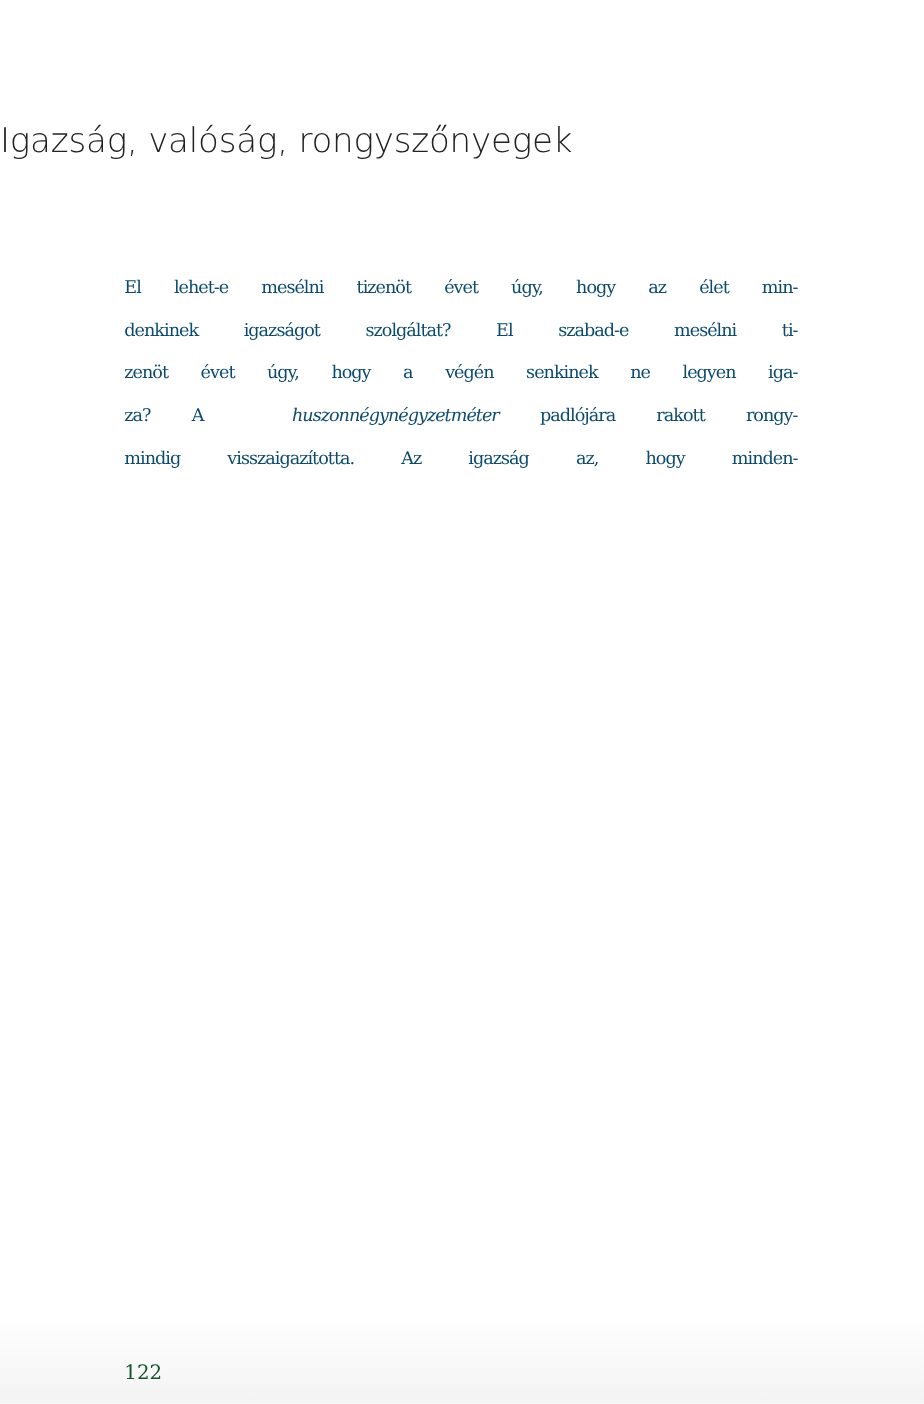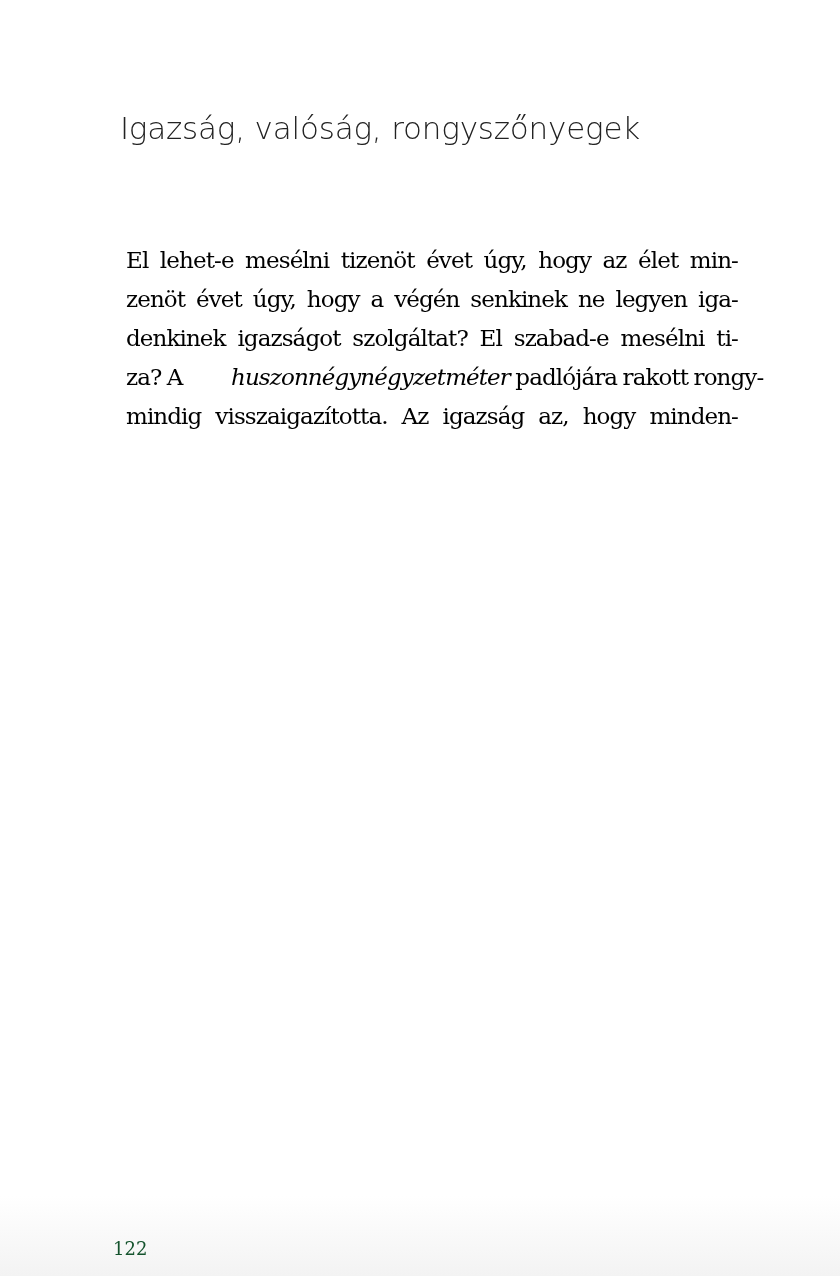--- a/index.html
+++ b/index.html
@@ -15,37 +15,36 @@
       position: absolute;
       left: 0; right: 0; bottom: 0;
       height: 80px;
       background: linear-gradient(to bottom, rgba(255,255,255,0) 0%, #f3f3f3 100%);
     }
     .chapter-title {
       position: absolute;
       top: 110px;
       left: 0;
       width: 760px;
-      text-align: center;
       font-family: "DejaVu Sans", sans-serif;
       font-weight: 300;
       font-size: 31px;
       letter-spacing: -0.2px;
       color: #222;
       margin: 0;
     }
     .body-text {
       position: absolute;
       top: 241px;
-      left: 126px;
+      left: 113px;
       width: 612px;
       font-family: "DejaVu Serif", serif;
-      font-size: 23px;
+      font-size: 16px;
       line-height: 39px;
-      color: #000000;
+      color: #0c4a6e;
       margin: 0;
     }
     .line {
       display: block;
       white-space: nowrap;
       text-align: justify;
       text-align-last: justify;
       width: 612px;
       letter-spacing: -0.9px;
       word-spacing: -1px;
@@ -71,19 +70,19 @@
   </style>
 </head>
 <body>
 
 <div class="page-bottom-shade"></div>
 
 <h1 class="chapter-title">Igazság, valóság, rongyszőnyegek</h1>
 
 <div class="body-text">
   <span class="line">El lehet-e mesélni tizenöt évet úgy, hogy az élet min-</span>
+  <span class="line">denkinek igazságot szolgáltat? El szabad-e mesélni ti-</span>
   <span class="line">zenöt évet úgy, hogy a végén senkinek ne legyen iga-</span>
-  <span class="line">denkinek igazságot szolgáltat? El szabad-e mesélni ti-</span>
   <span class="line"><span>za? A </span><em>huszonnégynégyzetméter</em><span> padlójára rakott rongy-</span></span>
   <span class="line">mindig visszaigazította. Az igazság az, hogy minden-</span>
 </div>
 
 <div class="page-number">122</div>
 
 </body></html>

